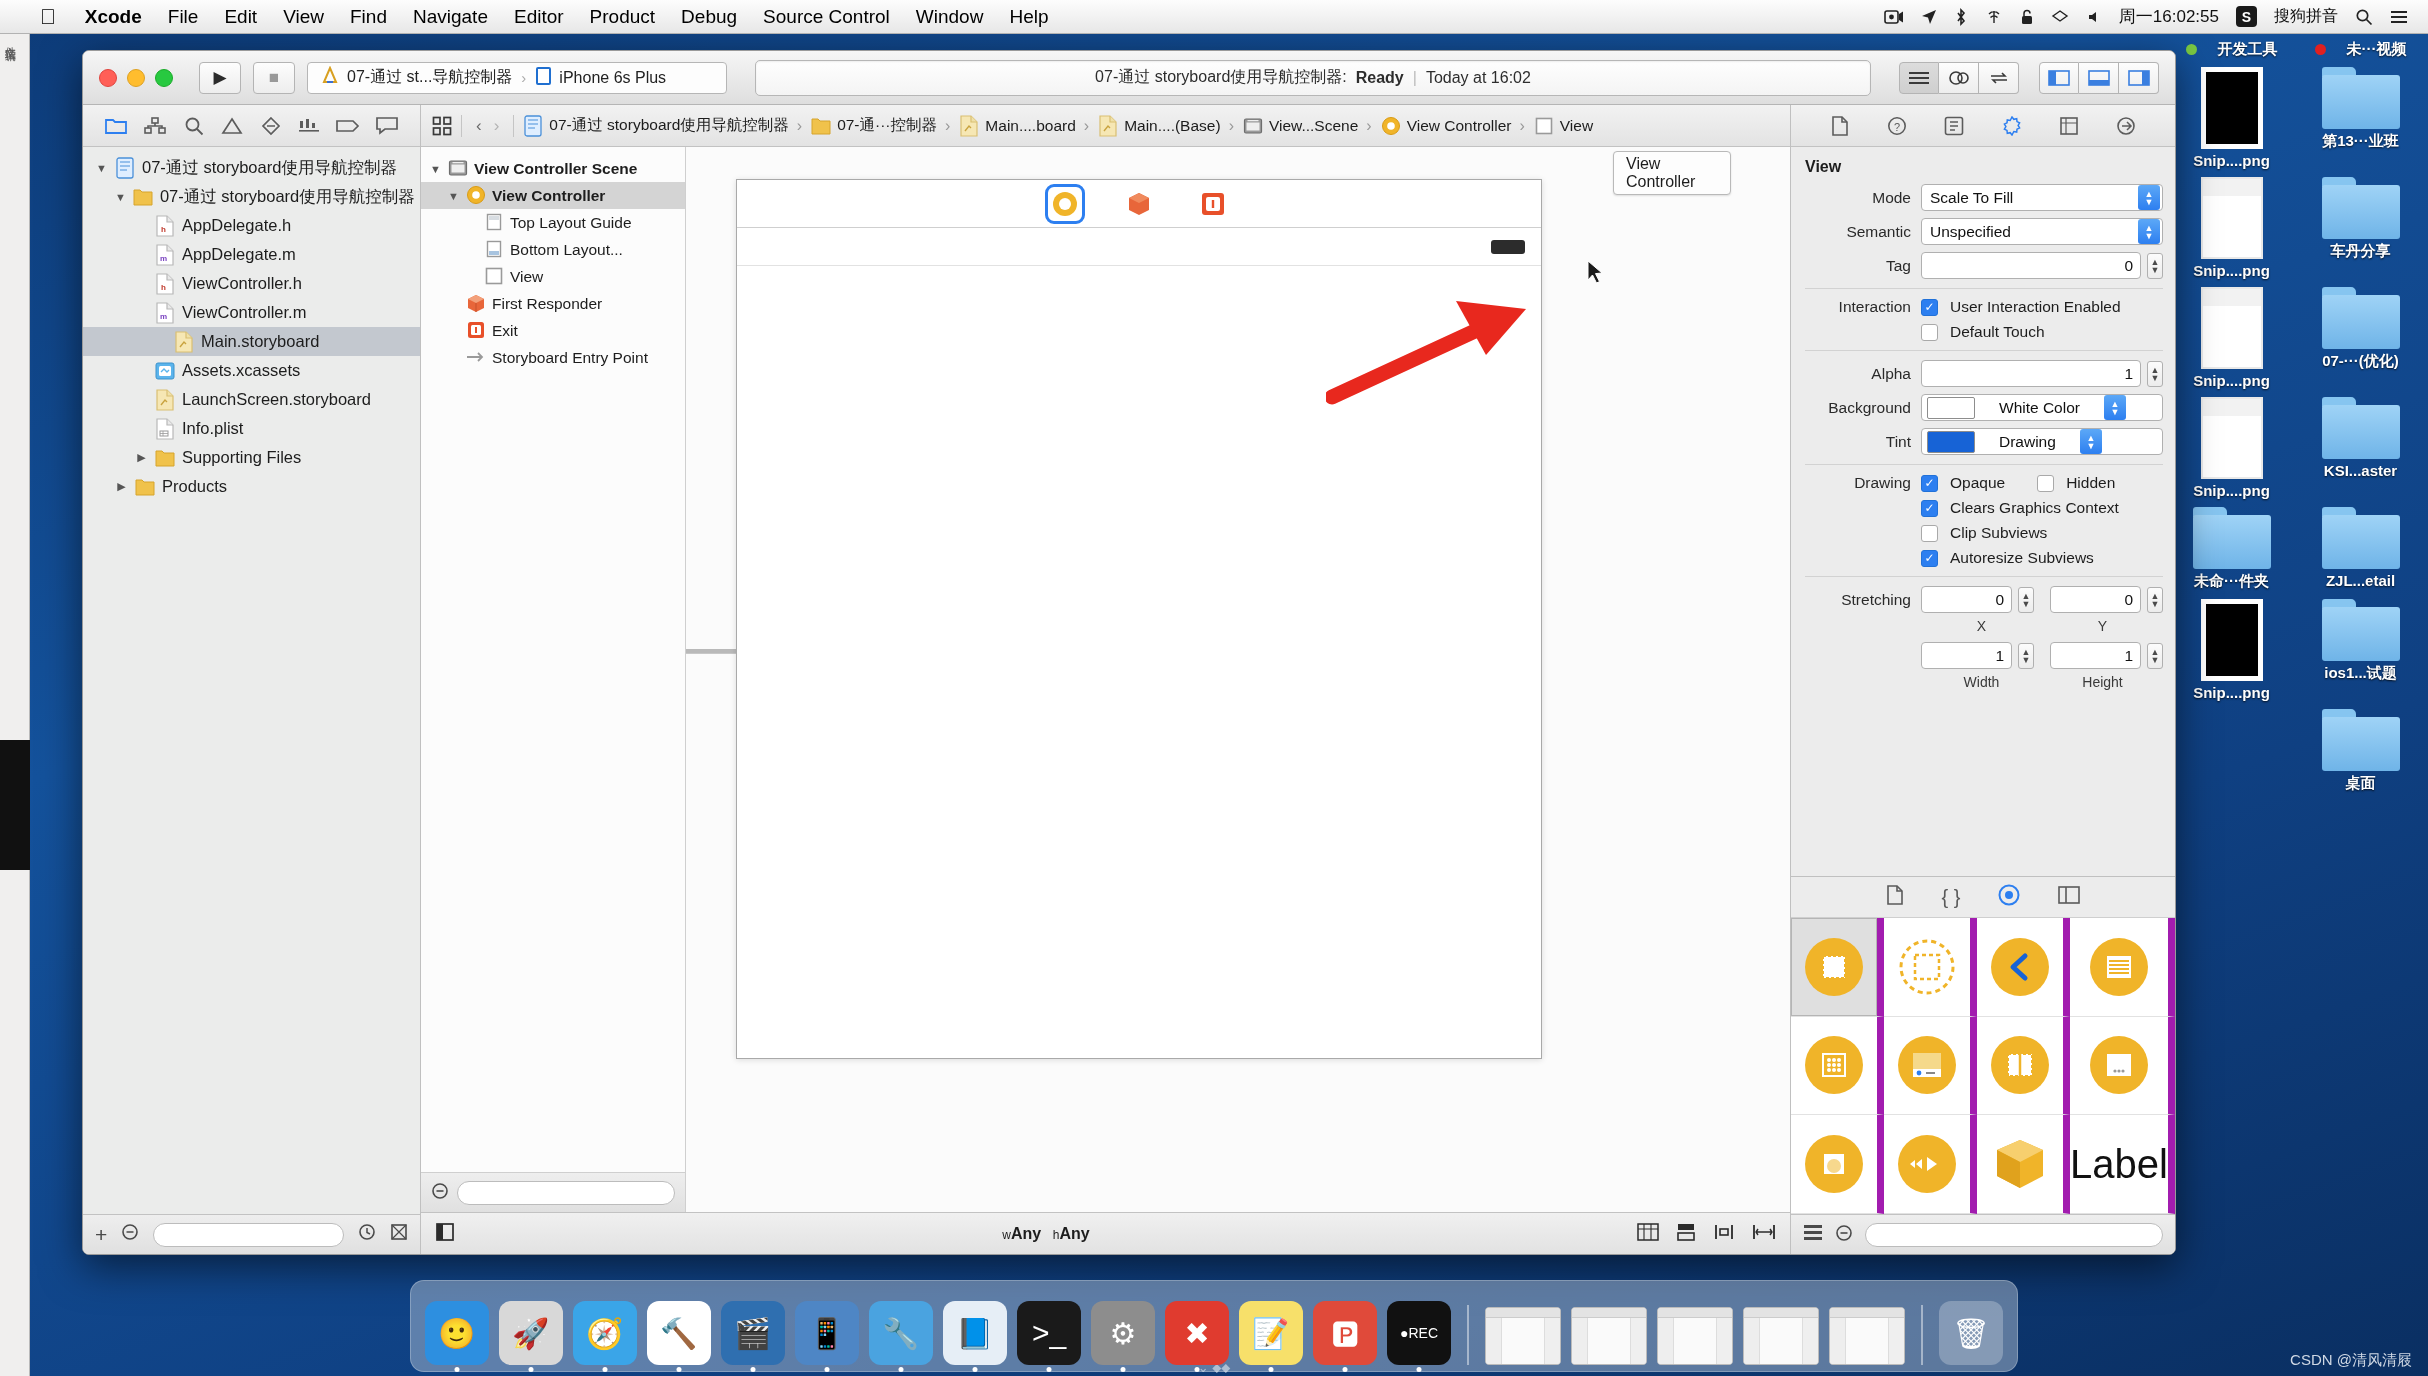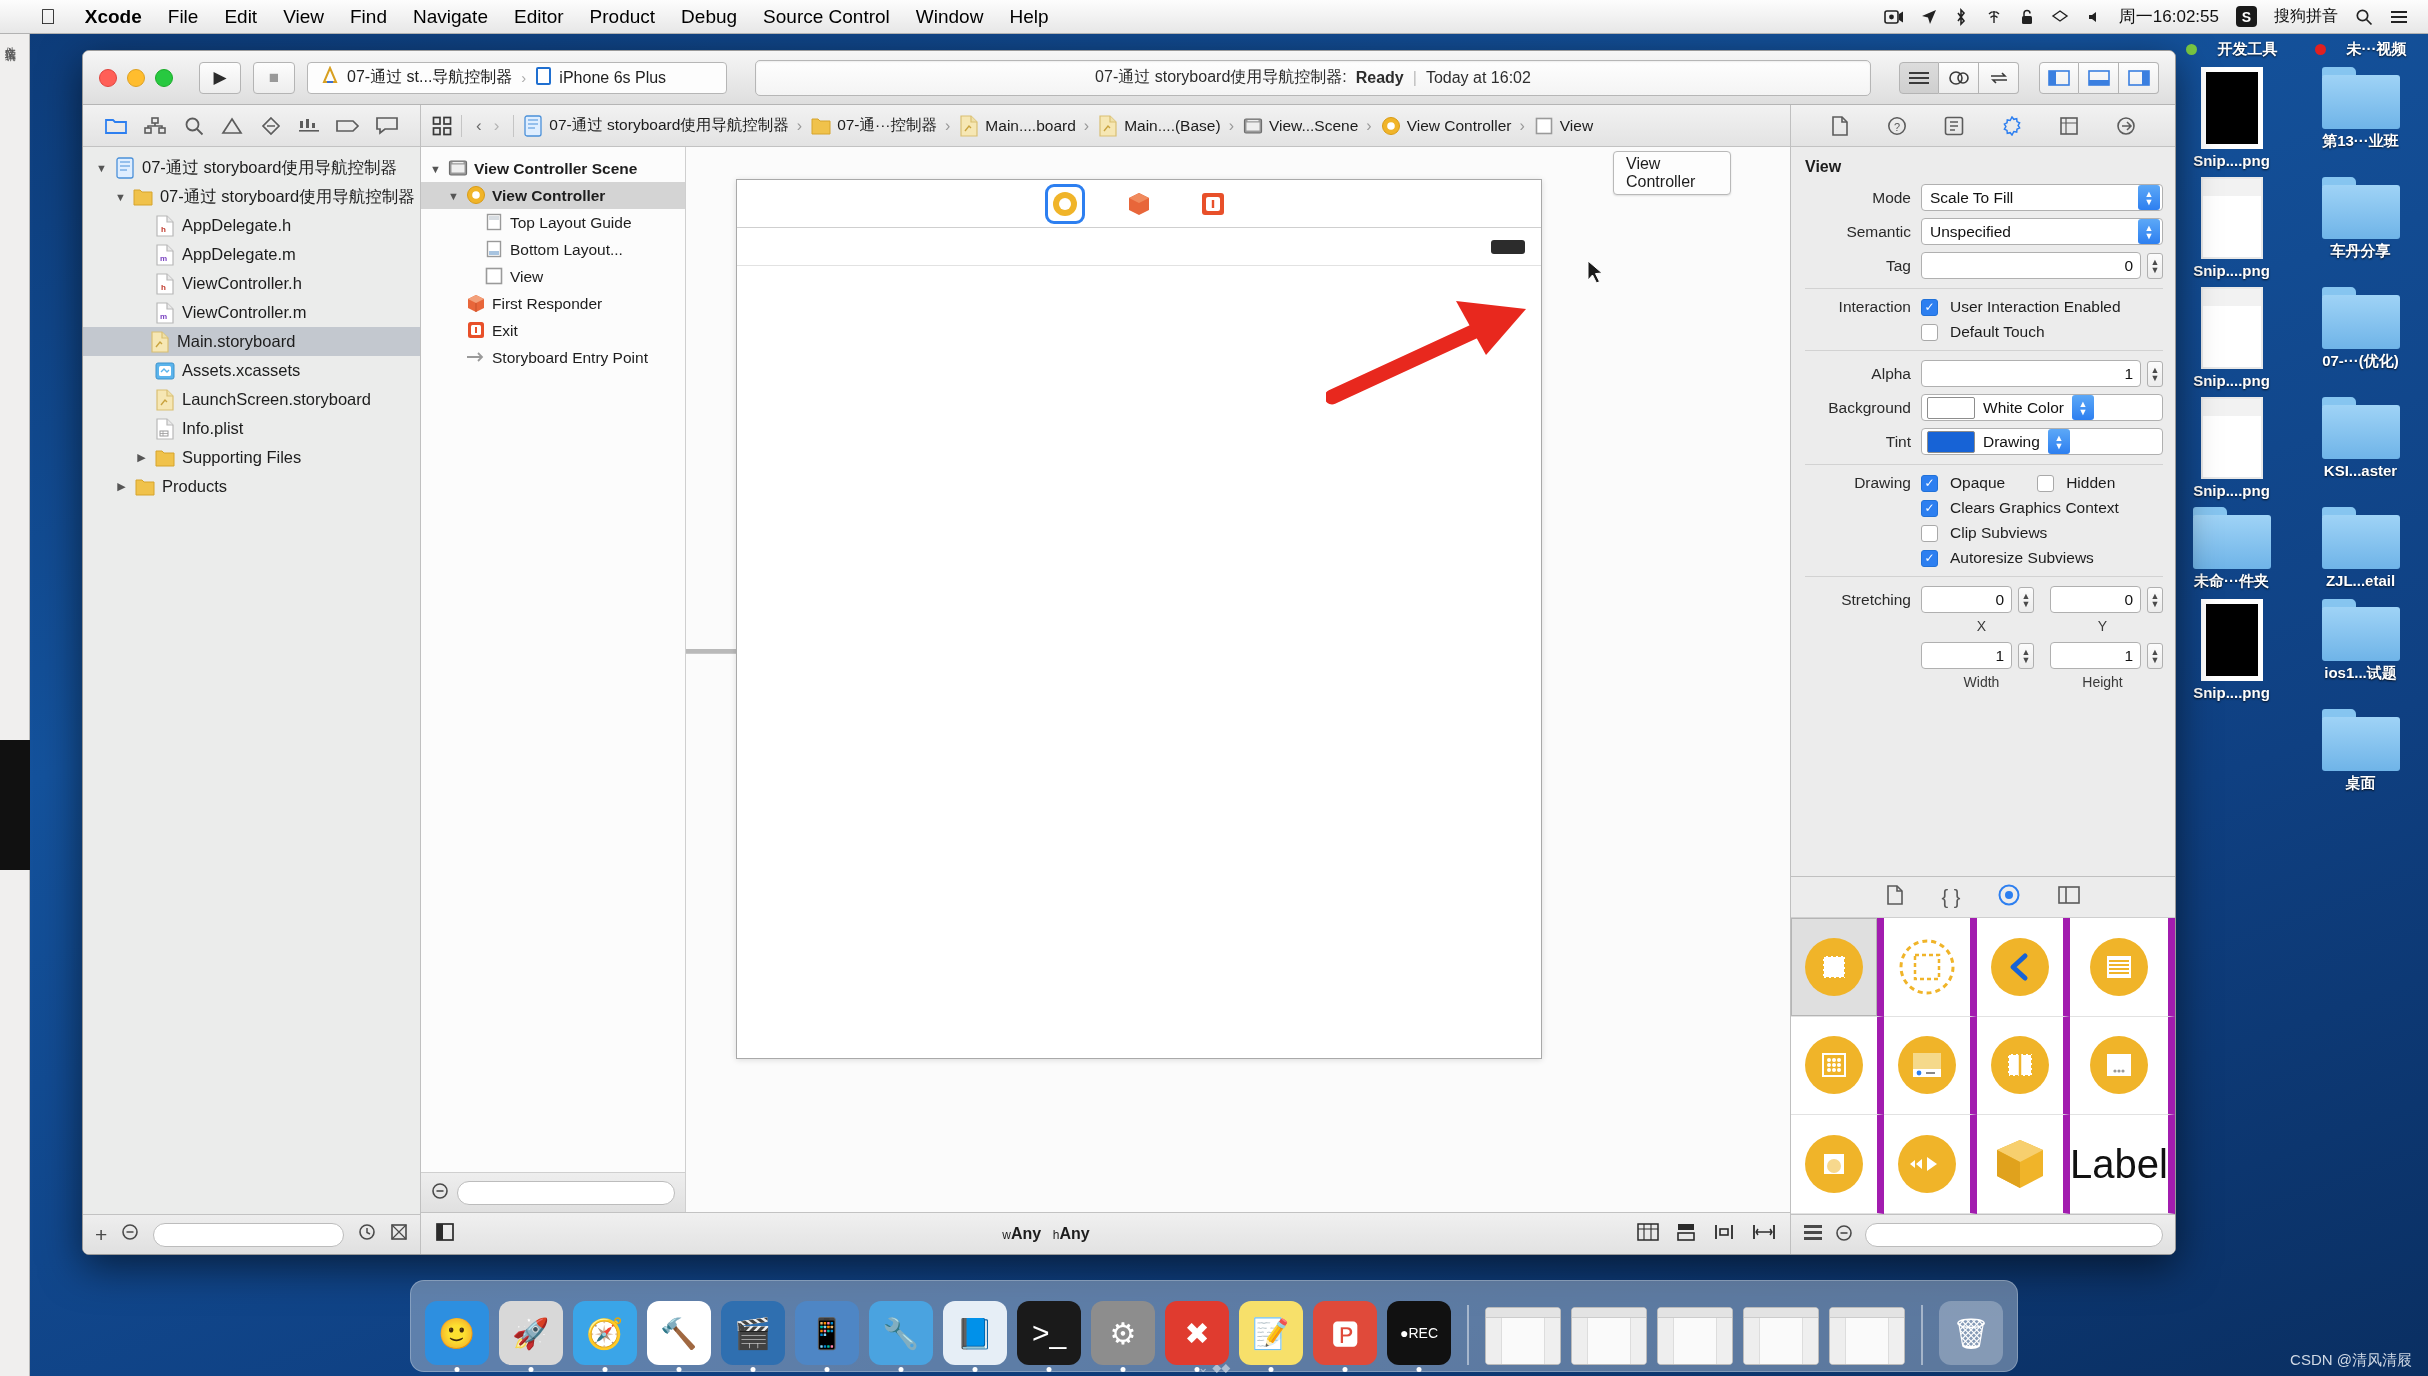--- a/index.html
+++ b/index.html
@@ -231,21 +231,21 @@
   }
   .chk{width:17px;height:17px;border:1px solid #a9a9a9;border-radius:3px;background:#fff;flex:0 0 17px;
     display:flex;align-items:center;justify-content:center;}
   .chk.on{background:#2d7ff0;border-color:#2171d8;color:#fff;font-size:12px;line-height:1;}
   .chk-label{font-size:15.5px;color:#1d1d1d;margin-left:6px;white-space:nowrap;}
   .hr{height:1px;background:#d2d2d2;margin:9px 12px 9px 14px;}
   .swatch{width:48px;height:22px;border:1px solid #8d8d8d;border-radius:2px;flex:0 0 48px;background:#fff;}
   .swatch.blue{background:#1763d6;}
   .colorctl{
     flex:1;height:27px;background:#fff;border:1px solid #b0b0b0;border-radius:4px;
-    display:flex;align-items:center;gap:8px;padding:0 2px 0 5px;font-size:15.5px;color:#111;
+    display:flex;align-items:center;gap:24px;padding:0 2px 0 5px;font-size:15.5px;color:#111;
   }
   .subcap{display:flex;padding-right:12px;margin:-2px 0 8px 0;}
   .subcap .sp{width:130px;flex:0 0 130px;}
   .subcap .c{flex:1;text-align:center;font-size:14px;color:#3a3a3a;}
 
   
   .libpane{flex:0 0 378px;border-top:1px solid #c0c0c0;display:flex;flex-direction:column;background:#ececec;}
   .lib-head{height:40px;flex:0 0 40px;display:flex;align-items:center;justify-content:center;gap:38px;color:#5a5a5a;
     background:#ececec;}
   .lib-head .li.active{color:#2d7ff0;}
@@ -650,21 +650,21 @@
           </div>
           <div class="row" style="padding-left: 52px;">
             <span class="tri empty">▶</span>
             <span class="fi"><svg width="20" height="22" viewBox="0 0 20 22">
                 <path d="M2 1h10l6 6v14H2z" fill="#fff" stroke="#b8b8b8" stroke-width="1.2"></path>
                 <path d="M12 1v6h6" fill="#e9e9e9" stroke="#b8b8b8" stroke-width="1.2"></path>
                 <text x="5" y="17" font-size="8" fill="#7a42c0" font-family="sans-serif" font-weight="bold">m</text>
               </svg></span>
             <span>ViewController.m</span>
           </div>
-          <div class="row sel" style="padding-left: 47px;">
+          <div class="row sel" style="padding-left: 71px;">
             <span class="tri empty">▶</span>
             <span class="fi"><svg width="20" height="22" viewBox="0 0 20 22">
                 <path d="M2 1h10l6 6v14H2z" fill="#f6e7b4" stroke="#d9bf72" stroke-width="1.2"></path>
                 <path d="M12 1v6h6" fill="#efe0a8" stroke="#d9bf72" stroke-width="1.2"></path>
                 <path d="M6 16l4-5 2 2" stroke="#c9a33f" stroke-width="1.4" fill="none"></path>
               </svg></span>
             <span>Main.storyboard</span>
           </div>
           <div class="row" style="padding-left: 52px;">
             <span class="tri empty">▶</span>

